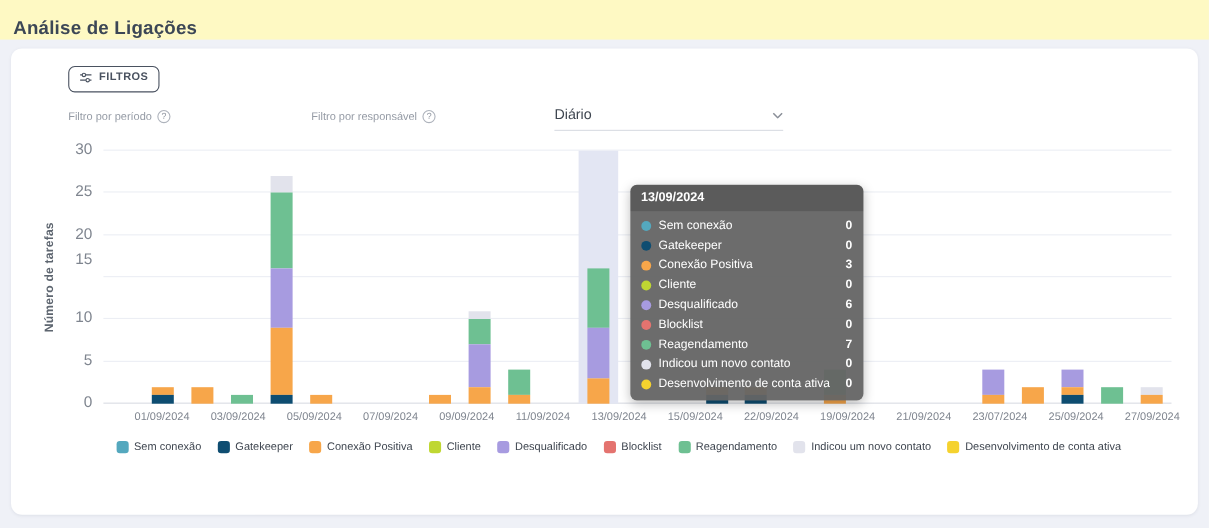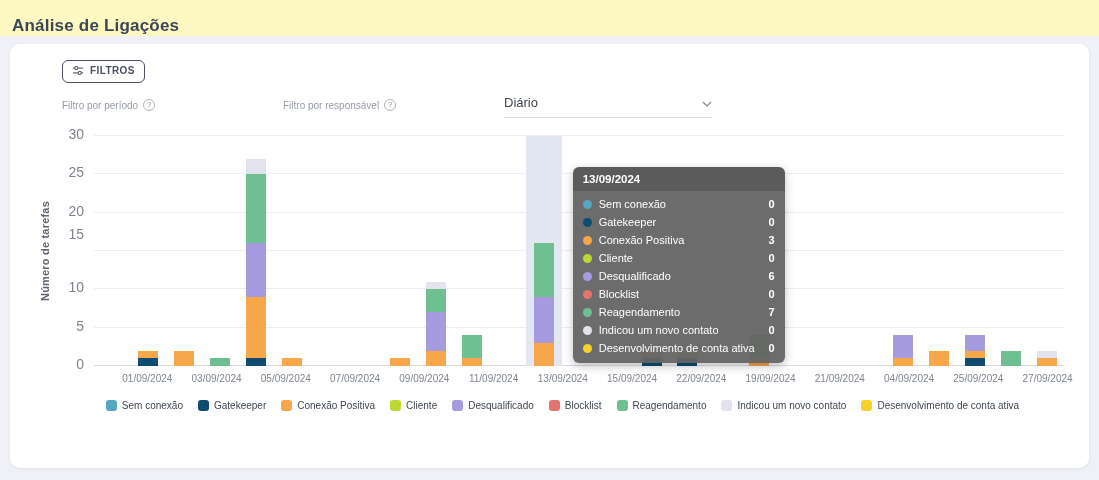--- a/index.html
+++ b/index.html
@@ -347,21 +347,21 @@
         <div class="xtick"></div>
         <div class="xtick">
           <span>19/09/2024</span>
         </div>
         <div class="xtick"></div>
         <div class="xtick">
           <span>21/09/2024</span>
         </div>
         <div class="xtick"></div>
         <div class="xtick">
-          <span>04/09/2024</span>
+          <span>23/07/2024</span>
         </div>
         <div class="xtick"></div>
         <div class="xtick">
           <span>25/09/2024</span>
         </div>
         <div class="xtick"></div>
         <div class="xtick">
           <span>27/09/2024</span>
         </div>
       </div>

